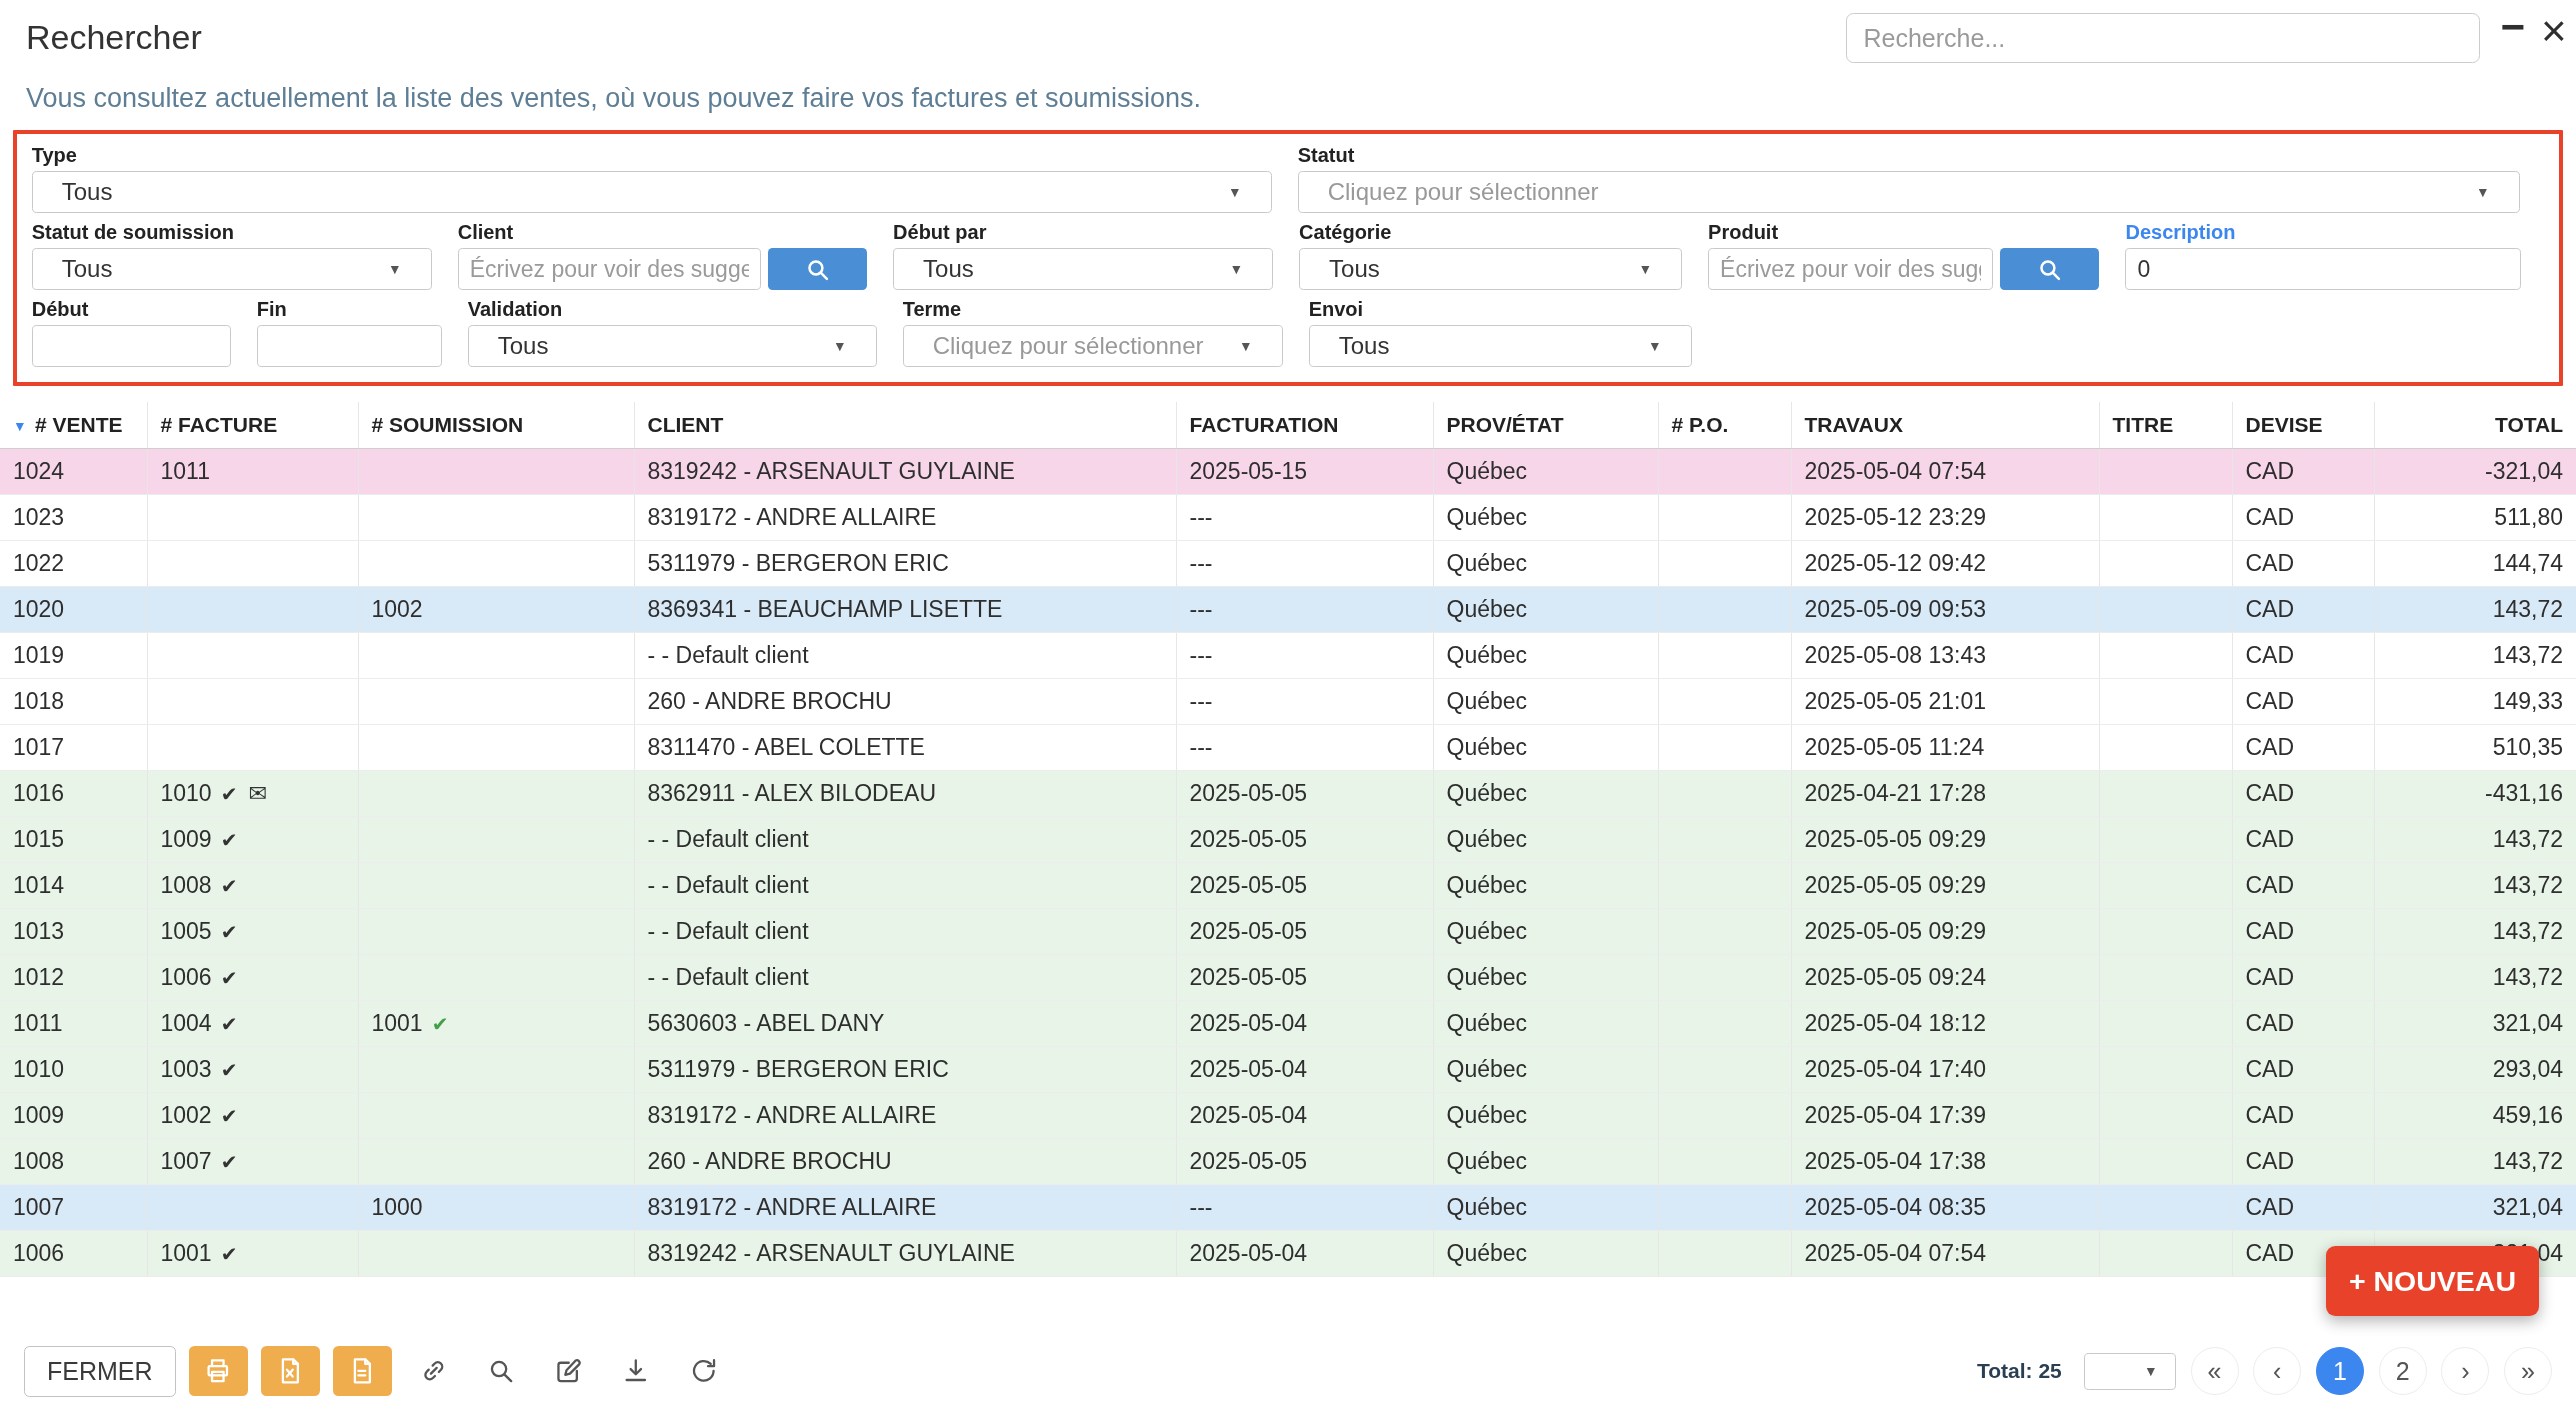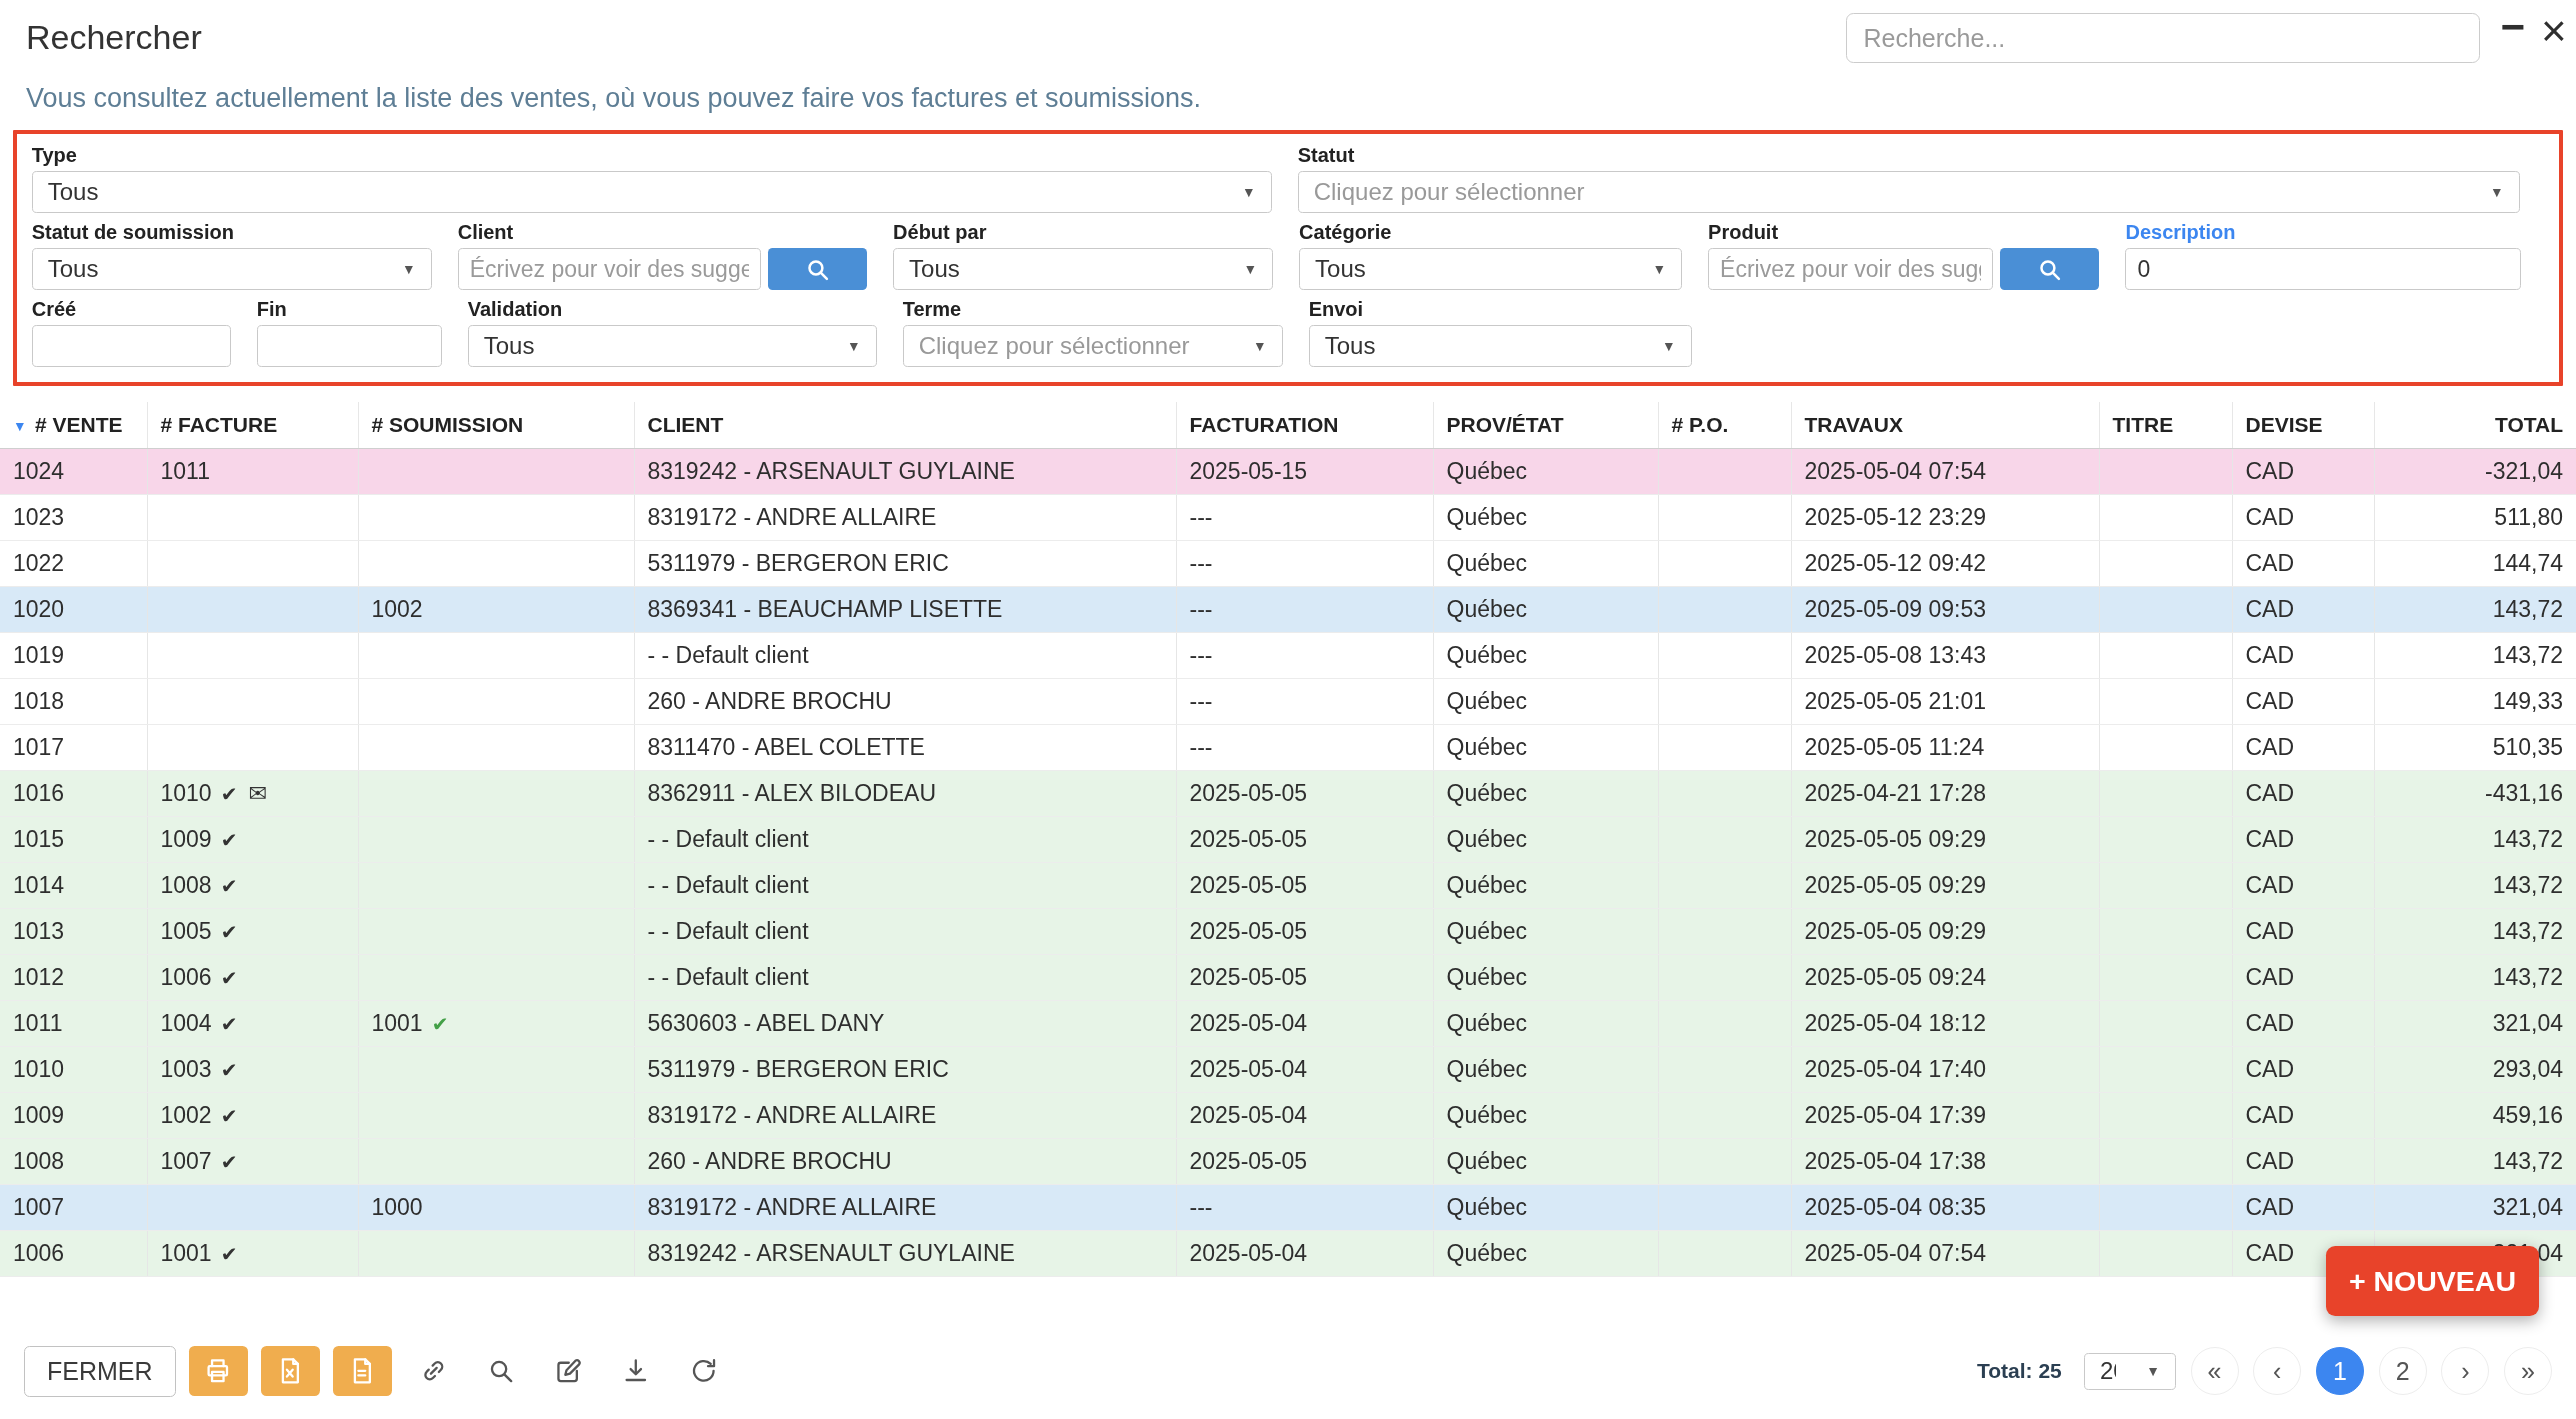--- a/index.html
+++ b/index.html
@@ -19,21 +19,21 @@
   .win-btn{position:absolute;background:none;border:none;color:#2f2f2f;cursor:pointer;padding:0;line-height:1;}
   .win-min{top:5.5px;right:51px;font-size:42px;font-weight:bold;}
   .win-close{top:9.2px;right:9.2px;font-size:44px;}
   
   .filters{margin:16px 13px 0;border:4.6px solid #e8432a;border-radius:1px;padding:1.8px 14.7px 14.7px;}
   .frow{display:flex;gap:26px;align-items:flex-end;}
   .fgroup{display:flex;flex-direction:column;}
   .flabel{font-size:20px;font-weight:bold;color:#222;margin:7.4px 0 4.6px;white-space:nowrap;}
   .flabel.blue{color:#3c86f0;}
   .select{display:flex;align-items:center;justify-content:space-between;
-    border:1.8px solid #c9c9c9;border-radius:4.6px;background:#fff;padding:0 15px;
+    border:1.8px solid #c9c9c9;border-radius:4.6px;background:#fff;padding:0 29px;
     font-size:24px;color:#333;height:42px;box-sizing:border-box;cursor:pointer;gap:21px;}
   .sel-text{overflow:hidden;white-space:nowrap;}
   .sel-ph{color:#999;}
   .caret{font-size:13.8px;color:#555;margin-left:9.2px;flex:0 0 auto;}
   .tinput{border:1.8px solid #c9c9c9;border-radius:4.6px;font-size:23px;padding:0 11px;color:#333;
     height:42px;box-sizing:border-box;outline:none;font-family:inherit;}
   .tinput::placeholder{color:#9a9a9a;}
   .inline{display:flex;gap:7.4px;}
   .btn-search{width:99px;height:42px;background:#4a8fd6;border:none;border-radius:4.6px;
     display:flex;align-items:center;justify-content:center;color:#fff;cursor:pointer;flex:0 0 auto;}
@@ -160,21 +160,21 @@
       </div>
     </div>
     <div class="fgroup w-c6">
       <div class="flabel blue">Description</div>
       <input class="tinput" type="text" value="0" style="">
     </div>
   </div>
 
   <div class="frow">
     <div class="fgroup w-debut">
-      <div class="flabel">Créé</div>
+      <div class="flabel">Début</div>
       <input class="tinput" type="text" style="">
     </div>
     <div class="fgroup w-fin">
       <div class="flabel">Fin</div>
       <input class="tinput" type="text" style="">
     </div>
     <div class="fgroup w-val">
       <div class="flabel">Validation</div>
       <div class="select">
         <span class="sel-text">Tous</span>

